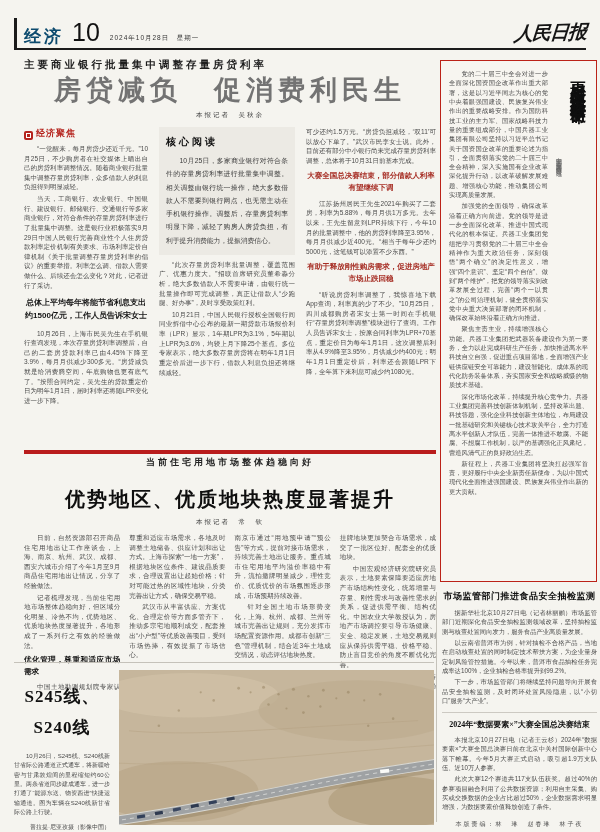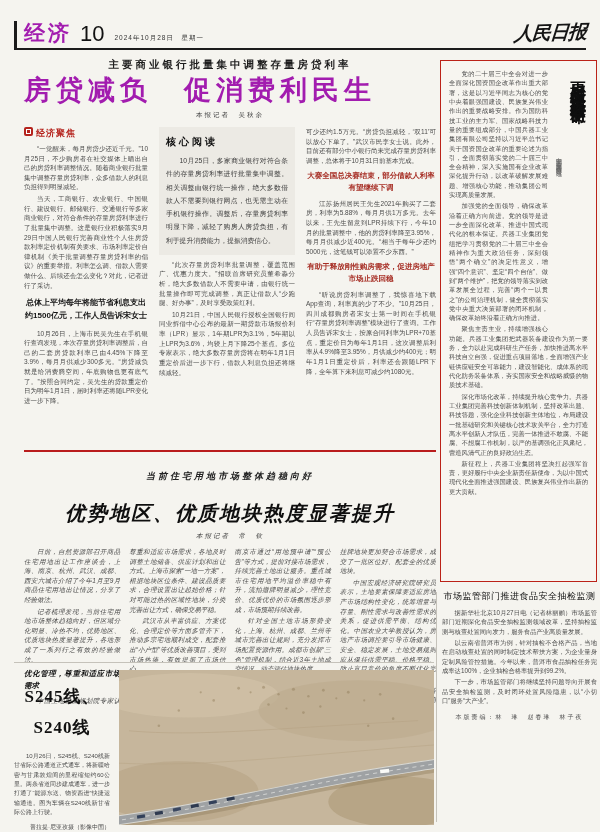--- a/index.html
+++ b/index.html
@@ -6,75 +6,75 @@
   .page{
     position:relative;width:600px;height:832px;margin:0 auto;
     background:#f5f4ef;overflow:hidden;
     font-family:"Liberation Sans","DejaVu Sans",sans-serif;
     color:#333;-webkit-text-size-adjust:none;text-size-adjust:none;
   }
   
   .header{position:absolute;left:14px;right:14px;top:14px;height:34px;
     border-bottom:2px solid #1b1b1b;display:flex;align-items:flex-end;justify-content:space-between;}
   .hdr-left{display:flex;align-items:flex-end;border-left:3px solid #1b1b1b;padding:2px 0 3px 7px;}
-  .sec-name{font-size:21px;font-weight:bold;color:#a21caf;letter-spacing:3px;line-height:1;font-family:Liberation Mono, monospace;}
-  .page-no{font-size:22px;color:#111;margin-left:8px;line-height:1;}
+  .sec-name{font-size:17px;font-weight:bold;color:#0c4a6e;letter-spacing:3px;line-height:1;}
+  .page-no{font-size:25px;color:#111;margin-left:8px;line-height:1;}
   .hdr-date{font-size:6.5px;color:#333;margin-left:10px;padding-bottom:2px;letter-spacing:1px;}
   .masthead{font-family:"Liberation Serif","DejaVu Serif",serif;font-style:italic;font-weight:bold;
     font-size:19px;color:#151515;transform:rotate(-2deg) skewX(-6deg);padding-bottom:2px;letter-spacing:-1px;}
   
   .p{font-size:6.5px;line-height:1.48;color:#4b4b4b;text-align:justify;text-indent:2em;margin:0 0 2px 0;}
   
   .a1{position:absolute;left:24px;top:58px;width:412px;}
   .a1-kicker{font-family:"Liberation Serif","DejaVu Serif",serif;font-size:10.5px;font-weight:bold;
-    text-align:center;color:#1d1d1d;letter-spacing:3px;}
-  .a1-title{font-size:27px;font-weight:bold;text-align:left;color:#a21caf;letter-spacing:5px;margin-top:3px;line-height:1.15;}
+    text-align:left;color:#1d1d1d;letter-spacing:3px;}
+  .a1-title{font-size:27px;font-weight:bold;text-align:center;color:#737373;letter-spacing:5px;margin-top:3px;line-height:1.15;}
   .byline{font-size:6.5px;text-align:center;color:#444;margin-top:5px;letter-spacing:2px;}
   .a1-cols{display:flex;gap:11px;margin-top:7px;height:306px;overflow:hidden;}
   .a1-c1{flex:0 0 124px;}
   .a1-c2{flex:0 0 136px;}
   .a1-c3{flex:1;}
-  .tagline{display:flex;align-items:flex-start;gap:3px;margin-bottom:4px;}
+  .tagline{display:flex;align-items:flex-end;gap:3px;margin-bottom:4px;}
   .tag-icon{width:9px;height:9px;background:#b5231d;border-radius:2px;position:relative;flex:0 0 9px;}
   .tag-icon::after{content:"";position:absolute;left:2px;top:2px;right:2px;bottom:2px;border:1px solid #fff;}
   .tag-label{font-size:9px;font-weight:bold;color:#b5231d;letter-spacing:1px;}
   .pullquote{font-size:8px;font-weight:bold;color:#151515;line-height:1.65;text-align:center;margin:6px 1px;}
   .corebox{background:#eceae4;padding:8px 7px;margin-bottom:5px;}
   .core-title{font-size:10px;font-weight:bold;color:#111;letter-spacing:3px;margin-bottom:5px;}
   .core-text{font-size:6.8px;line-height:1.95;color:#3c3c3c;text-align:justify;text-indent:2em;margin:0;}
   .red-sub{font-size:7.5px;font-weight:bold;color:#a72f26;text-align:center;line-height:1.55;margin:5px 0;}
   
   .a2{position:absolute;left:440px;top:60px;width:157px;height:522px;box-sizing:border-box;
     border:1.5px solid #bb2218;background:#f7f5f0;padding:8px 8px;overflow:hidden;}
   .a2-title-block{float:right;writing-mode:vertical-rl;height:258px;margin-left:6px;margin-bottom:4px;}
   .a2-title{font-size:16px;font-weight:bold;color:#0f0f0f;letter-spacing:2px;line-height:1.25;}
   .a2-byline{font-size:6px;color:#666;letter-spacing:1px;padding-inline-start:84px;margin-block-start:5px;}
   .a2 .p{font-size:6.3px;}
   
-  .a3{position:absolute;left:24px;top:450px;width:412px;border-top:2px solid #b91c1c;padding-top:18px;font-style:italic;}
+  .a3{position:absolute;left:24px;top:450px;width:412px;border-top:4px solid #b91c1c;padding-top:2px;}
   .a3-kicker{font-size:9px;font-weight:bold;text-align:center;color:#222;letter-spacing:3px;}
   .a3-title{font-family:"Liberation Serif","DejaVu Serif",serif;font-size:20px;font-weight:bold;
     text-align:center;color:#0f0f0f;letter-spacing:2px;margin-top:17px;}
   .a3-cols{display:flex;gap:9px;margin-top:6px;height:158px;overflow:hidden;}
   .a3-cols>div{flex:1;}
   .dark-sub{font-size:7.5px;font-weight:bold;color:#111;line-height:1.55;margin:4px 0;text-align:justify;}
   
   .bottom-rule{position:absolute;left:14px;width:420px;top:662px;height:1px;background:#c5c2ba;}
   .vrule{position:absolute;left:436px;top:592px;width:1px;height:230px;background:#c5c2ba;}
   .pa{position:absolute;left:14px;top:670px;width:420px;height:155px;display:flex;gap:9px;}
   .pa-text{width:96px;flex:0 0 96px;}
   .pa-title{font-family:"Liberation Serif","DejaVu Serif",serif;font-size:17px;font-weight:bold;
     color:#101010;text-align:center;line-height:1.8;margin-top:12px;letter-spacing:1px;}
   .pa-caption{font-size:6px;line-height:1.55;color:#4b4b4b;text-align:justify;text-indent:2em;margin-top:9px;}
   .pa-credit{font-size:6px;color:#4b4b4b;text-align:right;margin-top:4px;}
   .pa-photo{flex:1;position:relative;background:#c6b69c;overflow:hidden;}
   .pa-photo svg{display:block;width:100%;height:100%;}
   
   .br{position:absolute;left:442px;top:590px;width:155px;}
-  .food-title{font-size:9px;font-weight:normal;color:#101010;text-align:center;white-space:nowrap;letter-spacing:0.5px;}
+  .food-title{font-size:9px;font-weight:bold;color:#101010;text-align:center;white-space:nowrap;letter-spacing:0.5px;}
   .br .p{font-size:6.3px;}
   .data-art{margin-top:7px;border-top:1px solid #ccc9c2;padding-top:6px;}
   .data-title{font-family:"Liberation Serif","DejaVu Serif",serif;font-size:8px;font-weight:bold;
     color:#101010;text-align:center;white-space:nowrap;}
   .editors{font-size:6px;color:#555;text-align:center;letter-spacing:2px;margin-top:8px;}
   .art-gap{height:5px;}
 </style>
 </head>
 <body>
 
@@ -223,16 +223,22 @@
   </div>
 
   <div class="br">
     <div>
       <div class="food-title">市场监管部门推进食品安全抽检监测</div>
       <div class="art-gap"></div>
       <p class="p">据新华社北京10月27日电（记者林丽鹂）市场监管部门近期深化食品安全抽检监测领域改革，坚持抽检监测与核查处置同向发力，服务食品产业高质量发展。</p>
       <p class="p">以云南省普洱市为例，针对抽检不合格产品，当地在启动核查处置的同时制定技术帮扶方案，为企业量身定制风险管控措施。今年以来，普洱市食品抽检任务完成率达100%，企业抽检合格率提升到99.2%。</p>
       <p class="p">下一步，市场监管部门将继续坚持问题导向开展食品安全抽检监测，及时闭环处置风险隐患，以“小切口”服务“大产业”。</p>
     </div>
+    <div class="data-art">
+      <div class="data-title">2024年“数据要素×”大赛全国总决赛结束</div>
+      <div class="art-gap"></div>
+      <p class="p">本报北京10月27日电（记者王云杉）2024年“数据要素×”大赛全国总决赛日前在北京中关村国际创新中心落下帷幕。今年5月大赛正式启动，吸引超1.9万支队伍、近10万人参赛。</p>
+      <p class="p">此次大赛12个赛道共117支队伍获奖。超过40%的参赛项目融合利用了公共数据资源；利用自主采集、购买或交换数据的企业占比超过50%，企业数据需求明显增强，为数据要素价值释放创造了条件。</p>
+    </div>
     <div class="editors">本版责编：林　琳　赵春琳　林子夜</div>
   </div>
 
 </div>
 
 </body></html>

